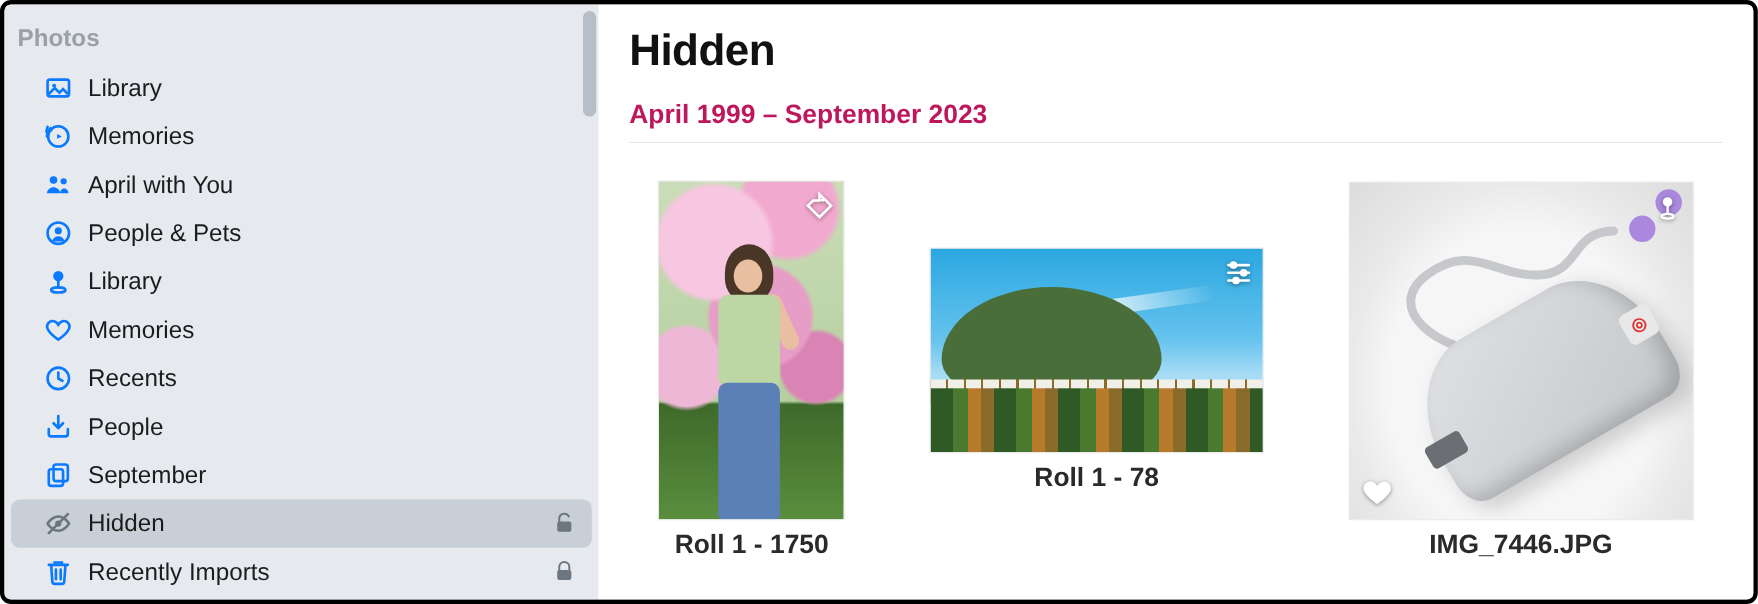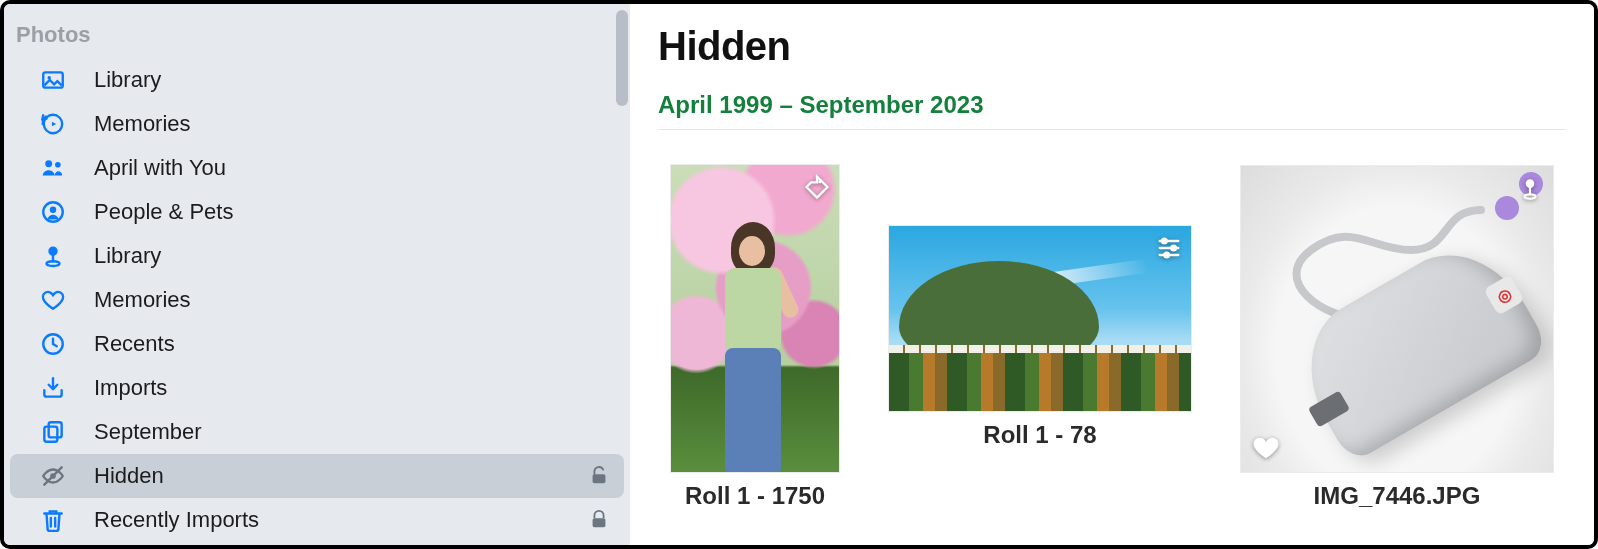--- a/index.html
+++ b/index.html
@@ -7,21 +7,21 @@
   body {
     display: flex;
     border: 4px solid #000;
     border-radius: 10px;
     overflow: hidden;
     background: #fff;
   }
 
   
   .sidebar {
-    width: 626px;
+    width: 540px;
     background: #e6e9ee;
     position: relative;
     display: flex;
     flex-direction: column;
     padding-top: 14px;
   }
   .sidebar-header {
     font-size: 22px;
     font-weight: 600;
     color: #9aa0a6;
@@ -30,21 +30,21 @@
   .sidebar-item {
     display: flex;
     align-items: center;
     height: 44px;
     padding: 0 14px 0 30px;
     font-size: 22px;
     color: #1c1c1e;
     cursor: default;
     border-radius: 8px;
     margin: 0 6px;
-    gap: 28px;
+    gap: 14px;
   }
   .sidebar-item .icon {
     width: 26px;
     height: 26px;
     display: inline-flex;
     align-items: center;
     justify-content: center;
     color: #0a7aff;
     flex: 0 0 26px;
   }
@@ -79,21 +79,21 @@
   .page-title {
     font-size: 40px;
     font-weight: 800;
     letter-spacing: -0.5px;
     color: #111;
   }
   .page-subtitle {
     margin-top: 22px;
     font-size: 24px;
     font-weight: 600;
-    color: #15803d;
+    color: #be185d;
   }
   .divider {
     height: 1px;
     background: #e3e6ea;
     margin-top: 10px;
   }
   .grid {
     display: flex;
     align-items: center;
     gap: 24px;
@@ -295,21 +295,21 @@
   </div>
 
   <div class="sidebar-item">
     <span class="icon">
       <svg viewBox="0 0 24 24" fill="none" stroke="currentColor" stroke-width="2.2">
           <path d="M12 3v10" stroke-linecap="round"></path>
           <path d="M8 9l4 4 4-4" stroke-linecap="round" stroke-linejoin="round"></path>
           <path d="M4 14v4a2 2 0 0 0 2 2h12a2 2 0 0 0 2-2v-4" stroke-linecap="round"></path>
         </svg>
     </span>
-    <span class="label">Imports</span>
+    <span class="label">People</span>
   </div>
 
   <div class="sidebar-item">
     <span class="icon">
       <svg viewBox="0 0 24 24" fill="none" stroke="currentColor" stroke-width="2.2">
           <rect x="8" y="3" width="12" height="14" rx="2"></rect>
           <rect x="4" y="7" width="12" height="14" rx="2"></rect>
         </svg>
     </span>
     <span class="label">September</span>

